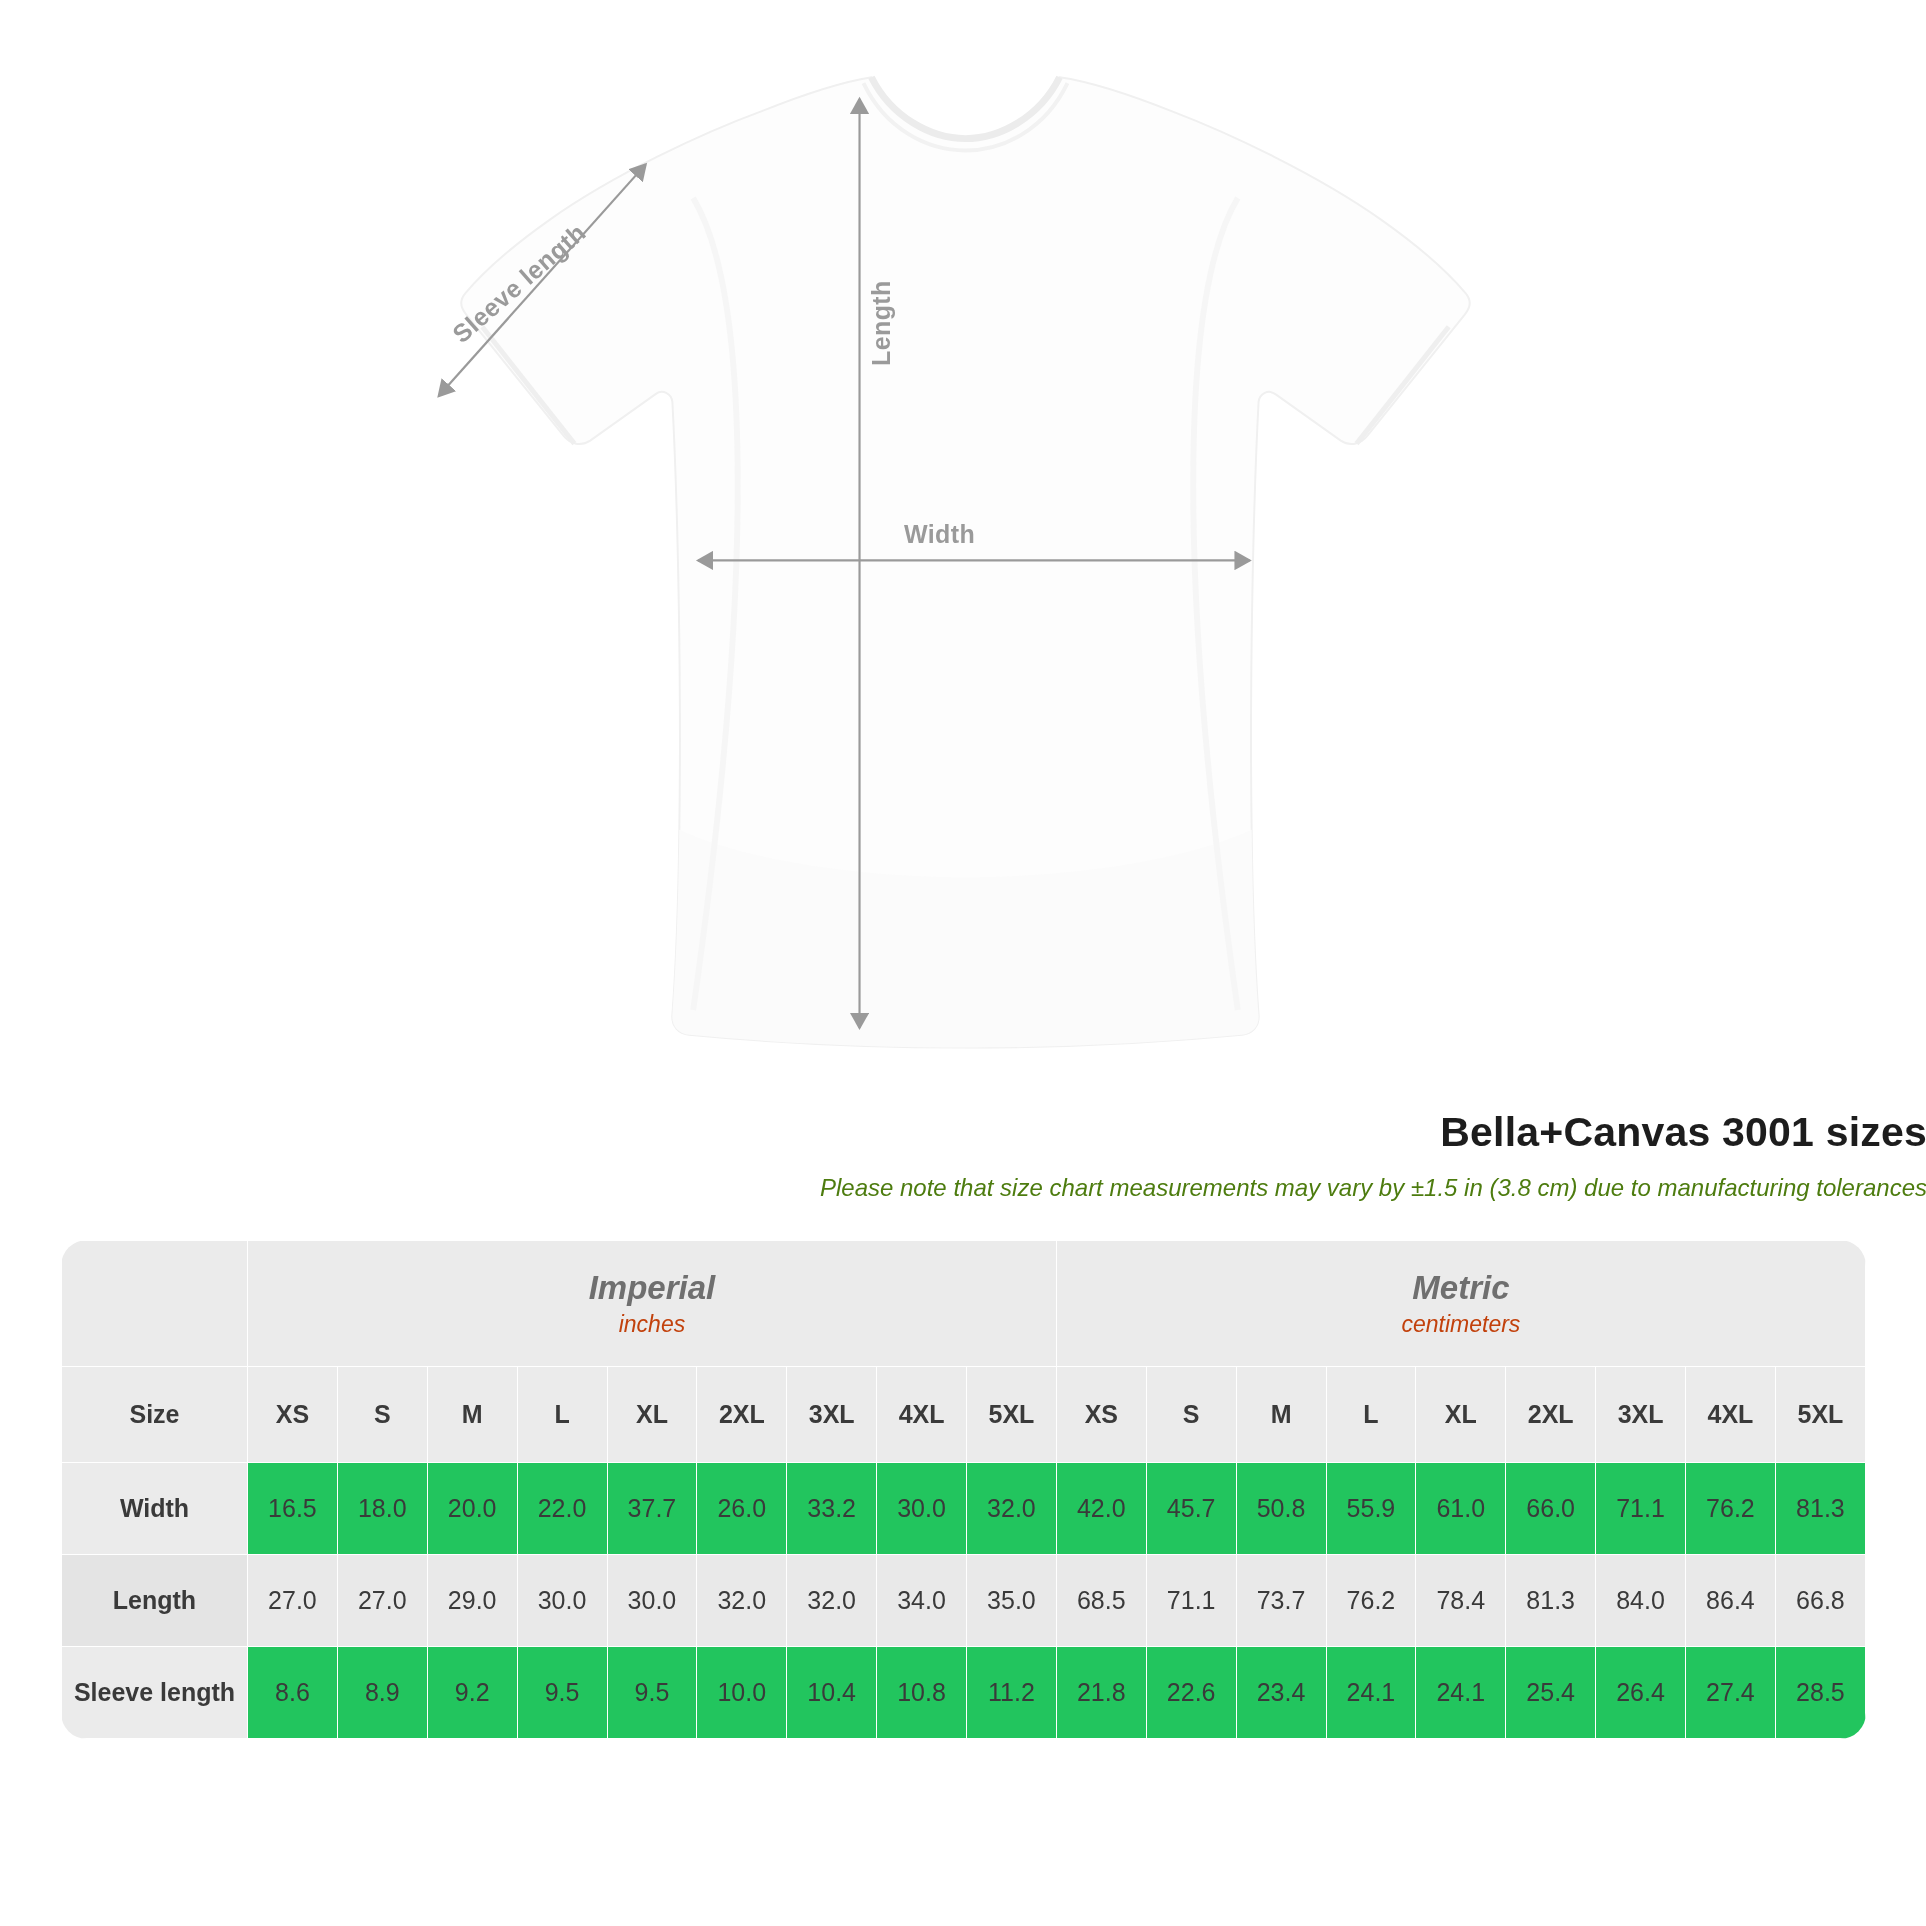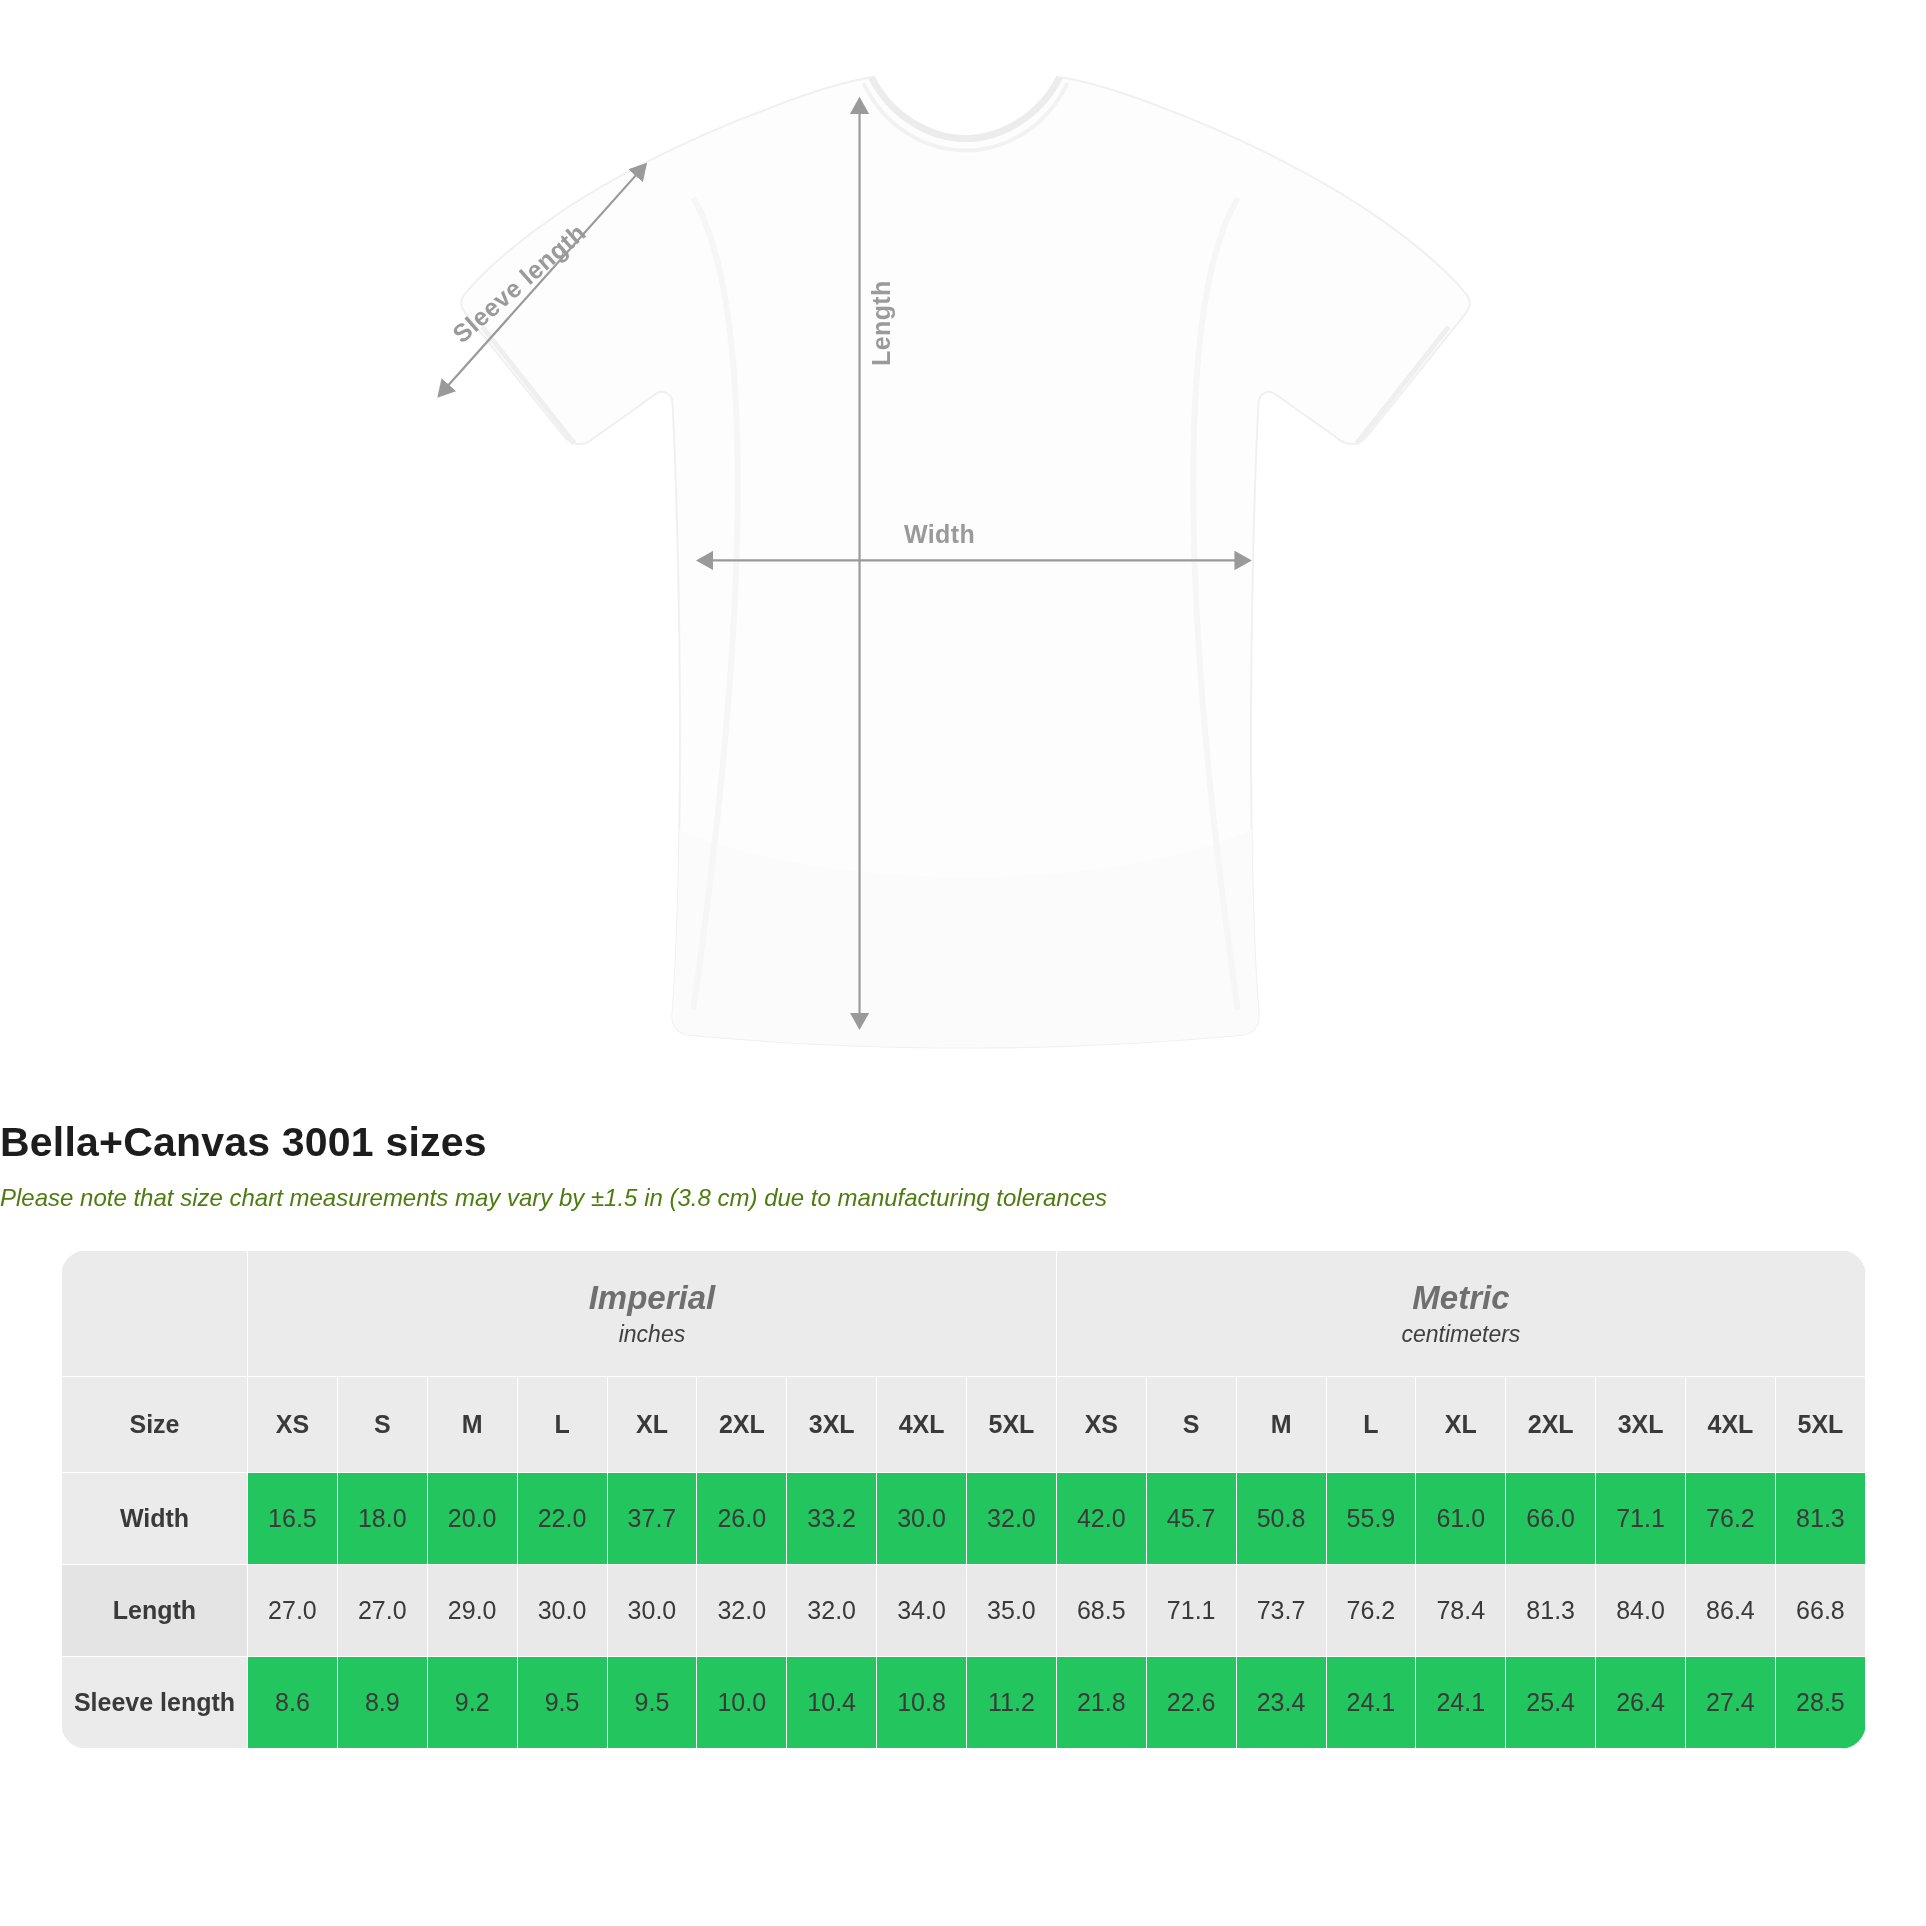--- a/index.html
+++ b/index.html
@@ -51,22 +51,21 @@
   }
   .dim-label.sleeve {
     left: 447px;
     top: 327px;
     transform: rotate(-41deg);
     transform-origin: left top;
   }
 
   
   .heading-block {
-    text-align: left;
-    margin-top: 10px;
+    text-align: right;
   }
   .chart-title {
     font-size: 41px;
     font-weight: bold;
     color: #1d1d1d;
     letter-spacing: 0.2px;
   }
   .chart-note {
     margin-top: 18px;
     font-size: 24px;
@@ -101,21 +100,21 @@
   .unit-main {
     font-size: 33px;
     font-style: italic;
     font-weight: bold;
     color: #6f6f6f;
     line-height: 1.25;
   }
   .unit-sub {
     font-size: 23px;
     font-style: italic;
-    color: #404040;
+    color: #c2410c;
     line-height: 1.4;
   }
   .head-row td {
     background: #ebebeb;
     height: 95px;
     font-weight: bold;
     color: #4a4a4a;
     font-size: 26px;
     margin-top: 40px;
   }

